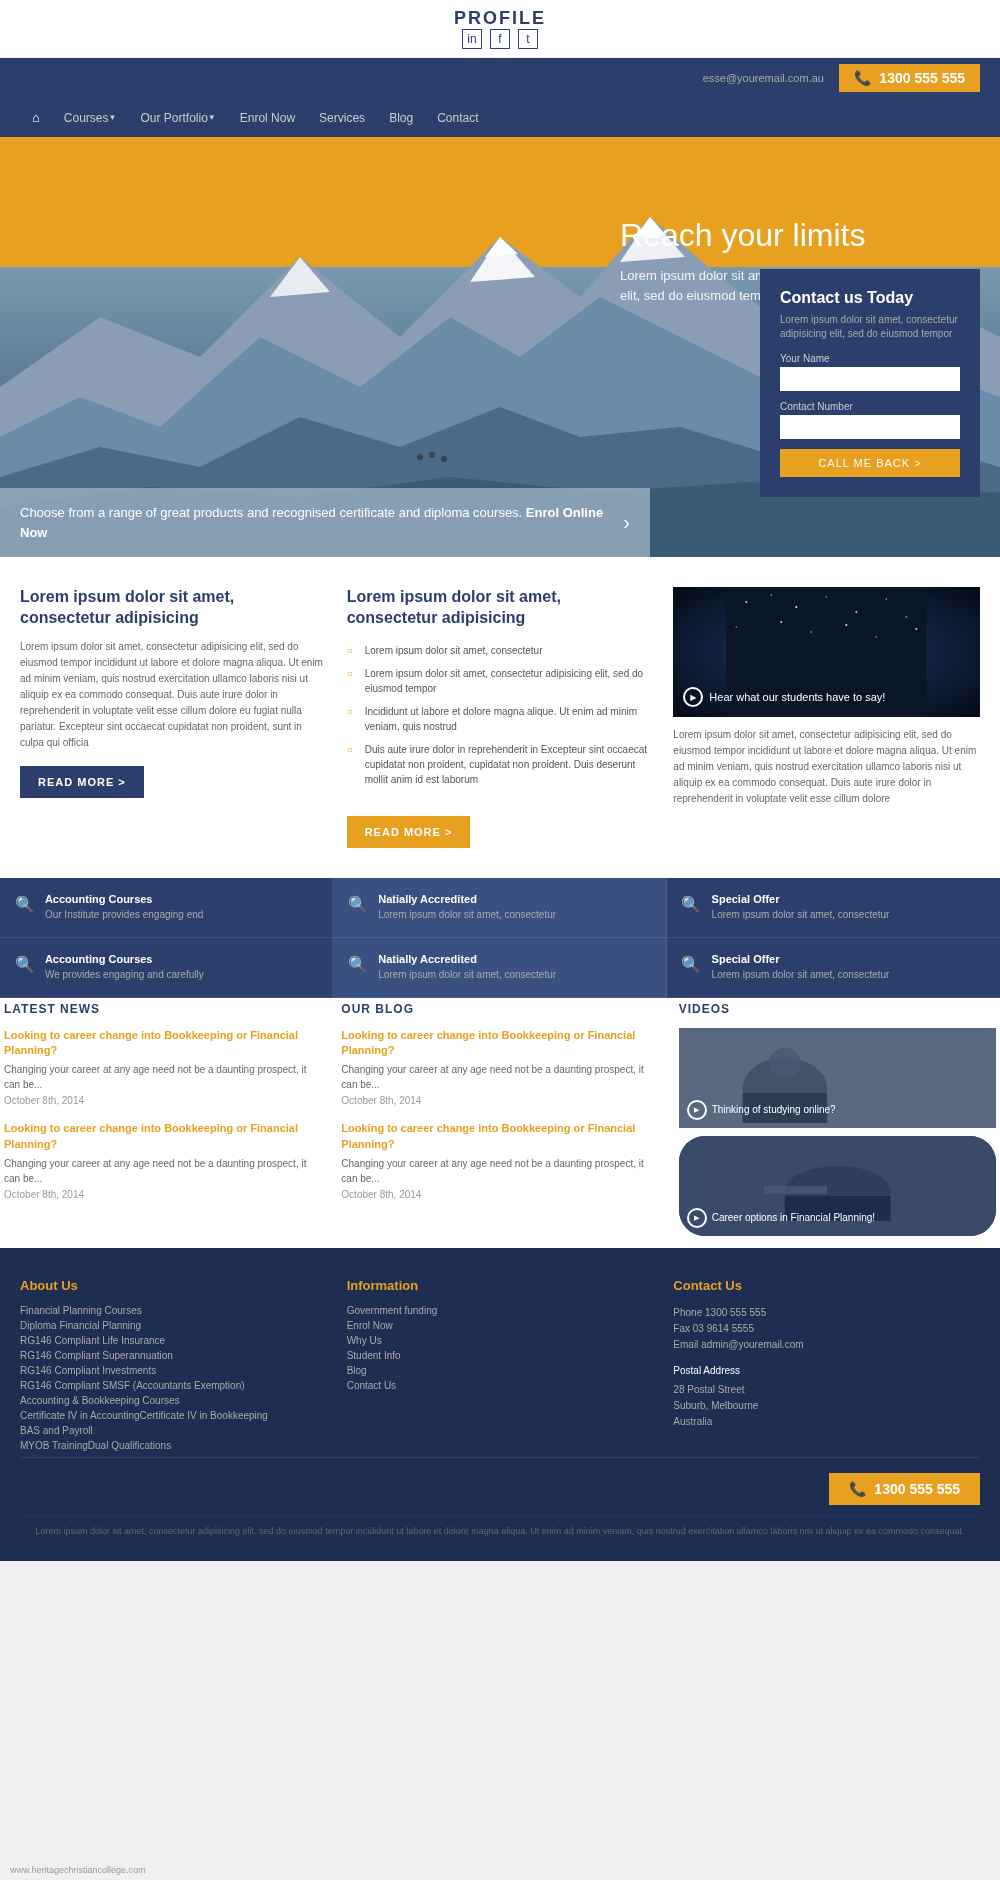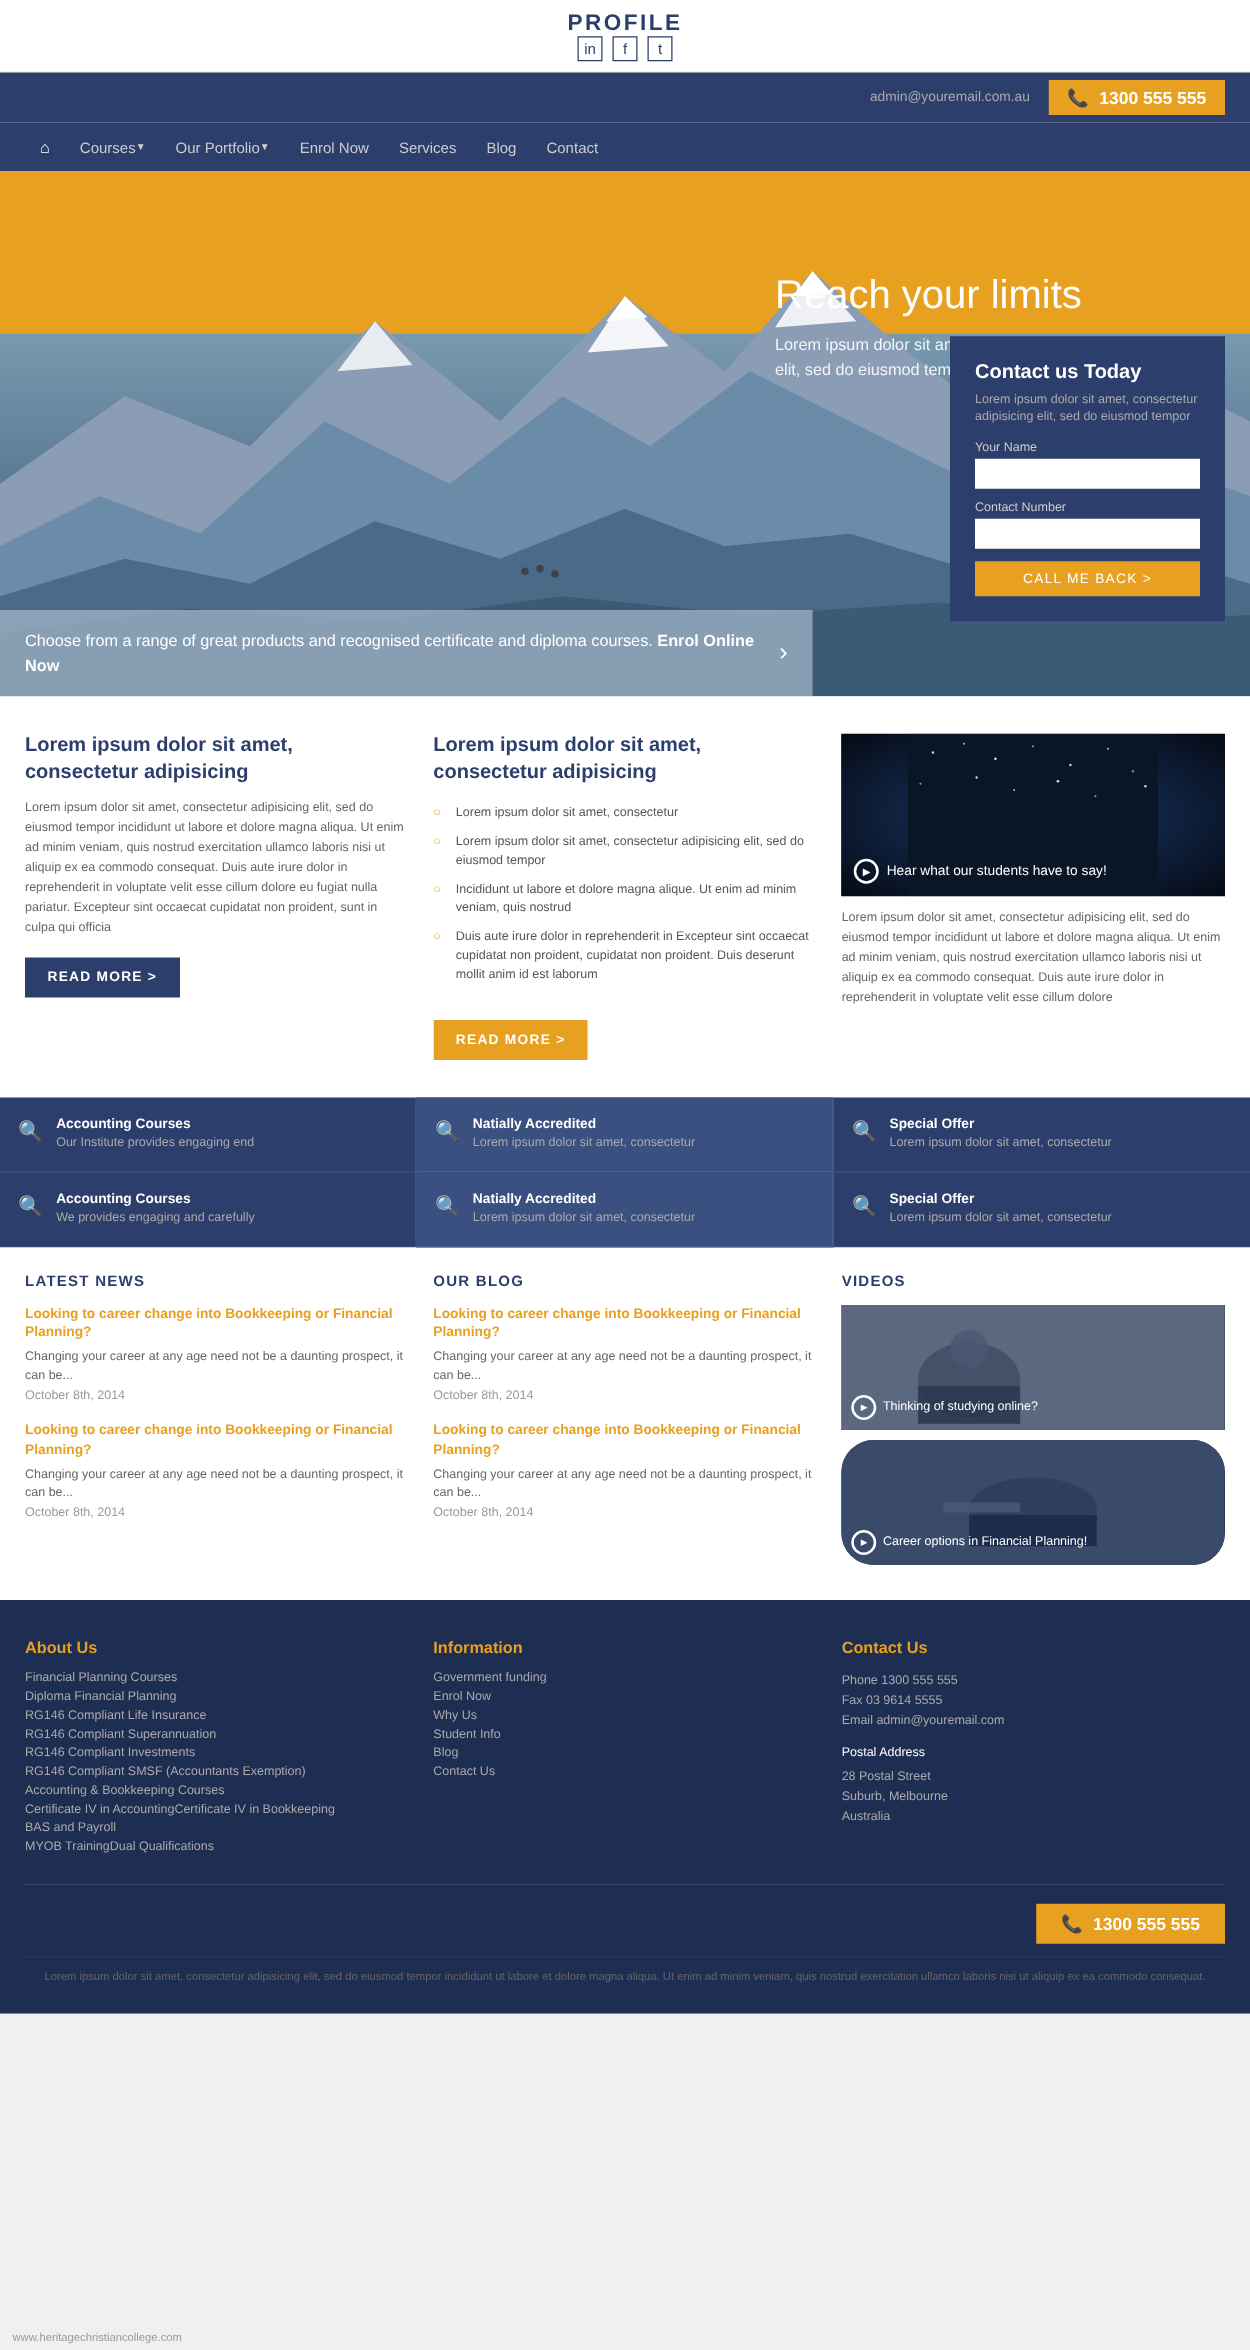--- a/index.html
+++ b/index.html
@@ -66,36 +66,36 @@
     
     .features-grid { background: #2c3e6b; display: grid; grid-template-columns: 1fr 1fr 1fr; margin: 0; }
     .feature-item { padding: 15px 15px; border-right: 1px solid rgba(255,255,255,0.1); border-bottom: 1px solid rgba(255,255,255,0.1); display: flex; align-items: flex-start; gap: 10px; }
     .feature-item:nth-child(3), .feature-item:nth-child(6) { border-right: none; }
     .feature-item-icon { color: #aaa; font-size: 16px; margin-top: 2px; flex-shrink: 0; }
     .feature-title { color: #fff; font-size: 11px; font-weight: bold; margin-bottom: 3px; }
     .feature-text { color: #aaa; font-size: 10px; line-height: 1.4; }
     .feature-item.accent { background: #3a5080; }
 
     
-    .news-section { background: #fff; padding: 20px; }
+    .news-section { background: #fff; padding: 4px; }
     .news-grid { display: grid; grid-template-columns: 1fr 1fr 1fr; gap: 20px; }
     .news-col-title { font-size: 12px; font-weight: bold; color: #2c3e6b; text-transform: uppercase; margin-bottom: 12px; letter-spacing: 1px; }
     .news-item { margin-bottom: 15px; }
     .news-item-title { color: #e8a020; font-size: 11px; font-weight: bold; margin-bottom: 4px; line-height: 1.4; cursor: pointer; }
     .news-item-text { color: #666; font-size: 10px; line-height: 1.5; margin-bottom: 3px; }
     .news-item-date { color: #999; font-size: 10px; }
 
     .video-thumb { background: #2a3a5a; height: 100px; margin-bottom: 8px; display: flex; align-items: flex-end; padding: 8px; position: relative; overflow: hidden; }
     .video-thumb-bg1 { background: linear-gradient(135deg, #5a6a8a 0%, #2a3a5a 100%); }
     .video-thumb-bg2 { background: linear-gradient(135deg, #3a4a6a 0%, #1a2a3a 100%); border-radius: 26px; }
     .video-thumb-label { color: #fff; font-size: 10px; display: flex; align-items: center; gap: 5px; position: relative; z-index: 1; }
 
     
     .footer { background: #1e2d52; padding: 30px 20px 15px; }
-    .footer-grid { display: grid; grid-template-columns: 1fr 1fr 1fr; gap: 20px; margin-bottom: 20px; }
+    .footer-grid { display: grid; grid-template-columns: 1fr 1fr 1fr; gap: 20px; margin-bottom: 2px; }
     .footer-title { color: #e8a020; font-size: 13px; font-weight: bold; margin-bottom: 12px; }
     .footer-link { color: #aaa; font-size: 10px; display: block; margin-bottom: 4px; cursor: pointer; text-decoration: none; }
     .footer-text { color: #aaa; font-size: 10px; line-height: 1.6; }
 
     .footer-bottom { border-top: 1px solid rgba(255,255,255,0.1); padding-top: 15px; display: flex; justify-content: flex-end; align-items: center; }
     .footer-phone-btn { background: #e8a020; color: #fff; padding: 8px 20px; font-size: 14px; font-weight: bold; display: flex; align-items: center; gap: 8px; }
 
     .footer-copy { text-align: center; color: #666; font-size: 9px; padding: 10px 0; border-top: 1px solid rgba(255,255,255,0.05); margin-top: 10px; }
     .website-url { position: fixed; bottom: 5px; left: 10px; font-size: 9px; color: #999; }
 
@@ -108,21 +108,21 @@
 <div class="top-bar">
   <span class="logo">PROFILE</span>
   <div class="social-icons">
     <div class="social-icon">in</div>
     <div class="social-icon">f</div>
     <div class="social-icon">t</div>
   </div>
 </div>
 
 <div class="contact-bar">
-  <span class="email-text">admin@youremail.com.au</span>
+  <span class="email-text">esse@youremail.com.au</span>
   <div class="phone-btn">
     <span class="phone-icon">📞</span>
     <span>1300 555 555</span>
   </div>
 </div>
 
 <div class="nav-bar">
   <div class="nav-home">⌂</div>
   <div class="nav-item">
     <span>Courses</span>

